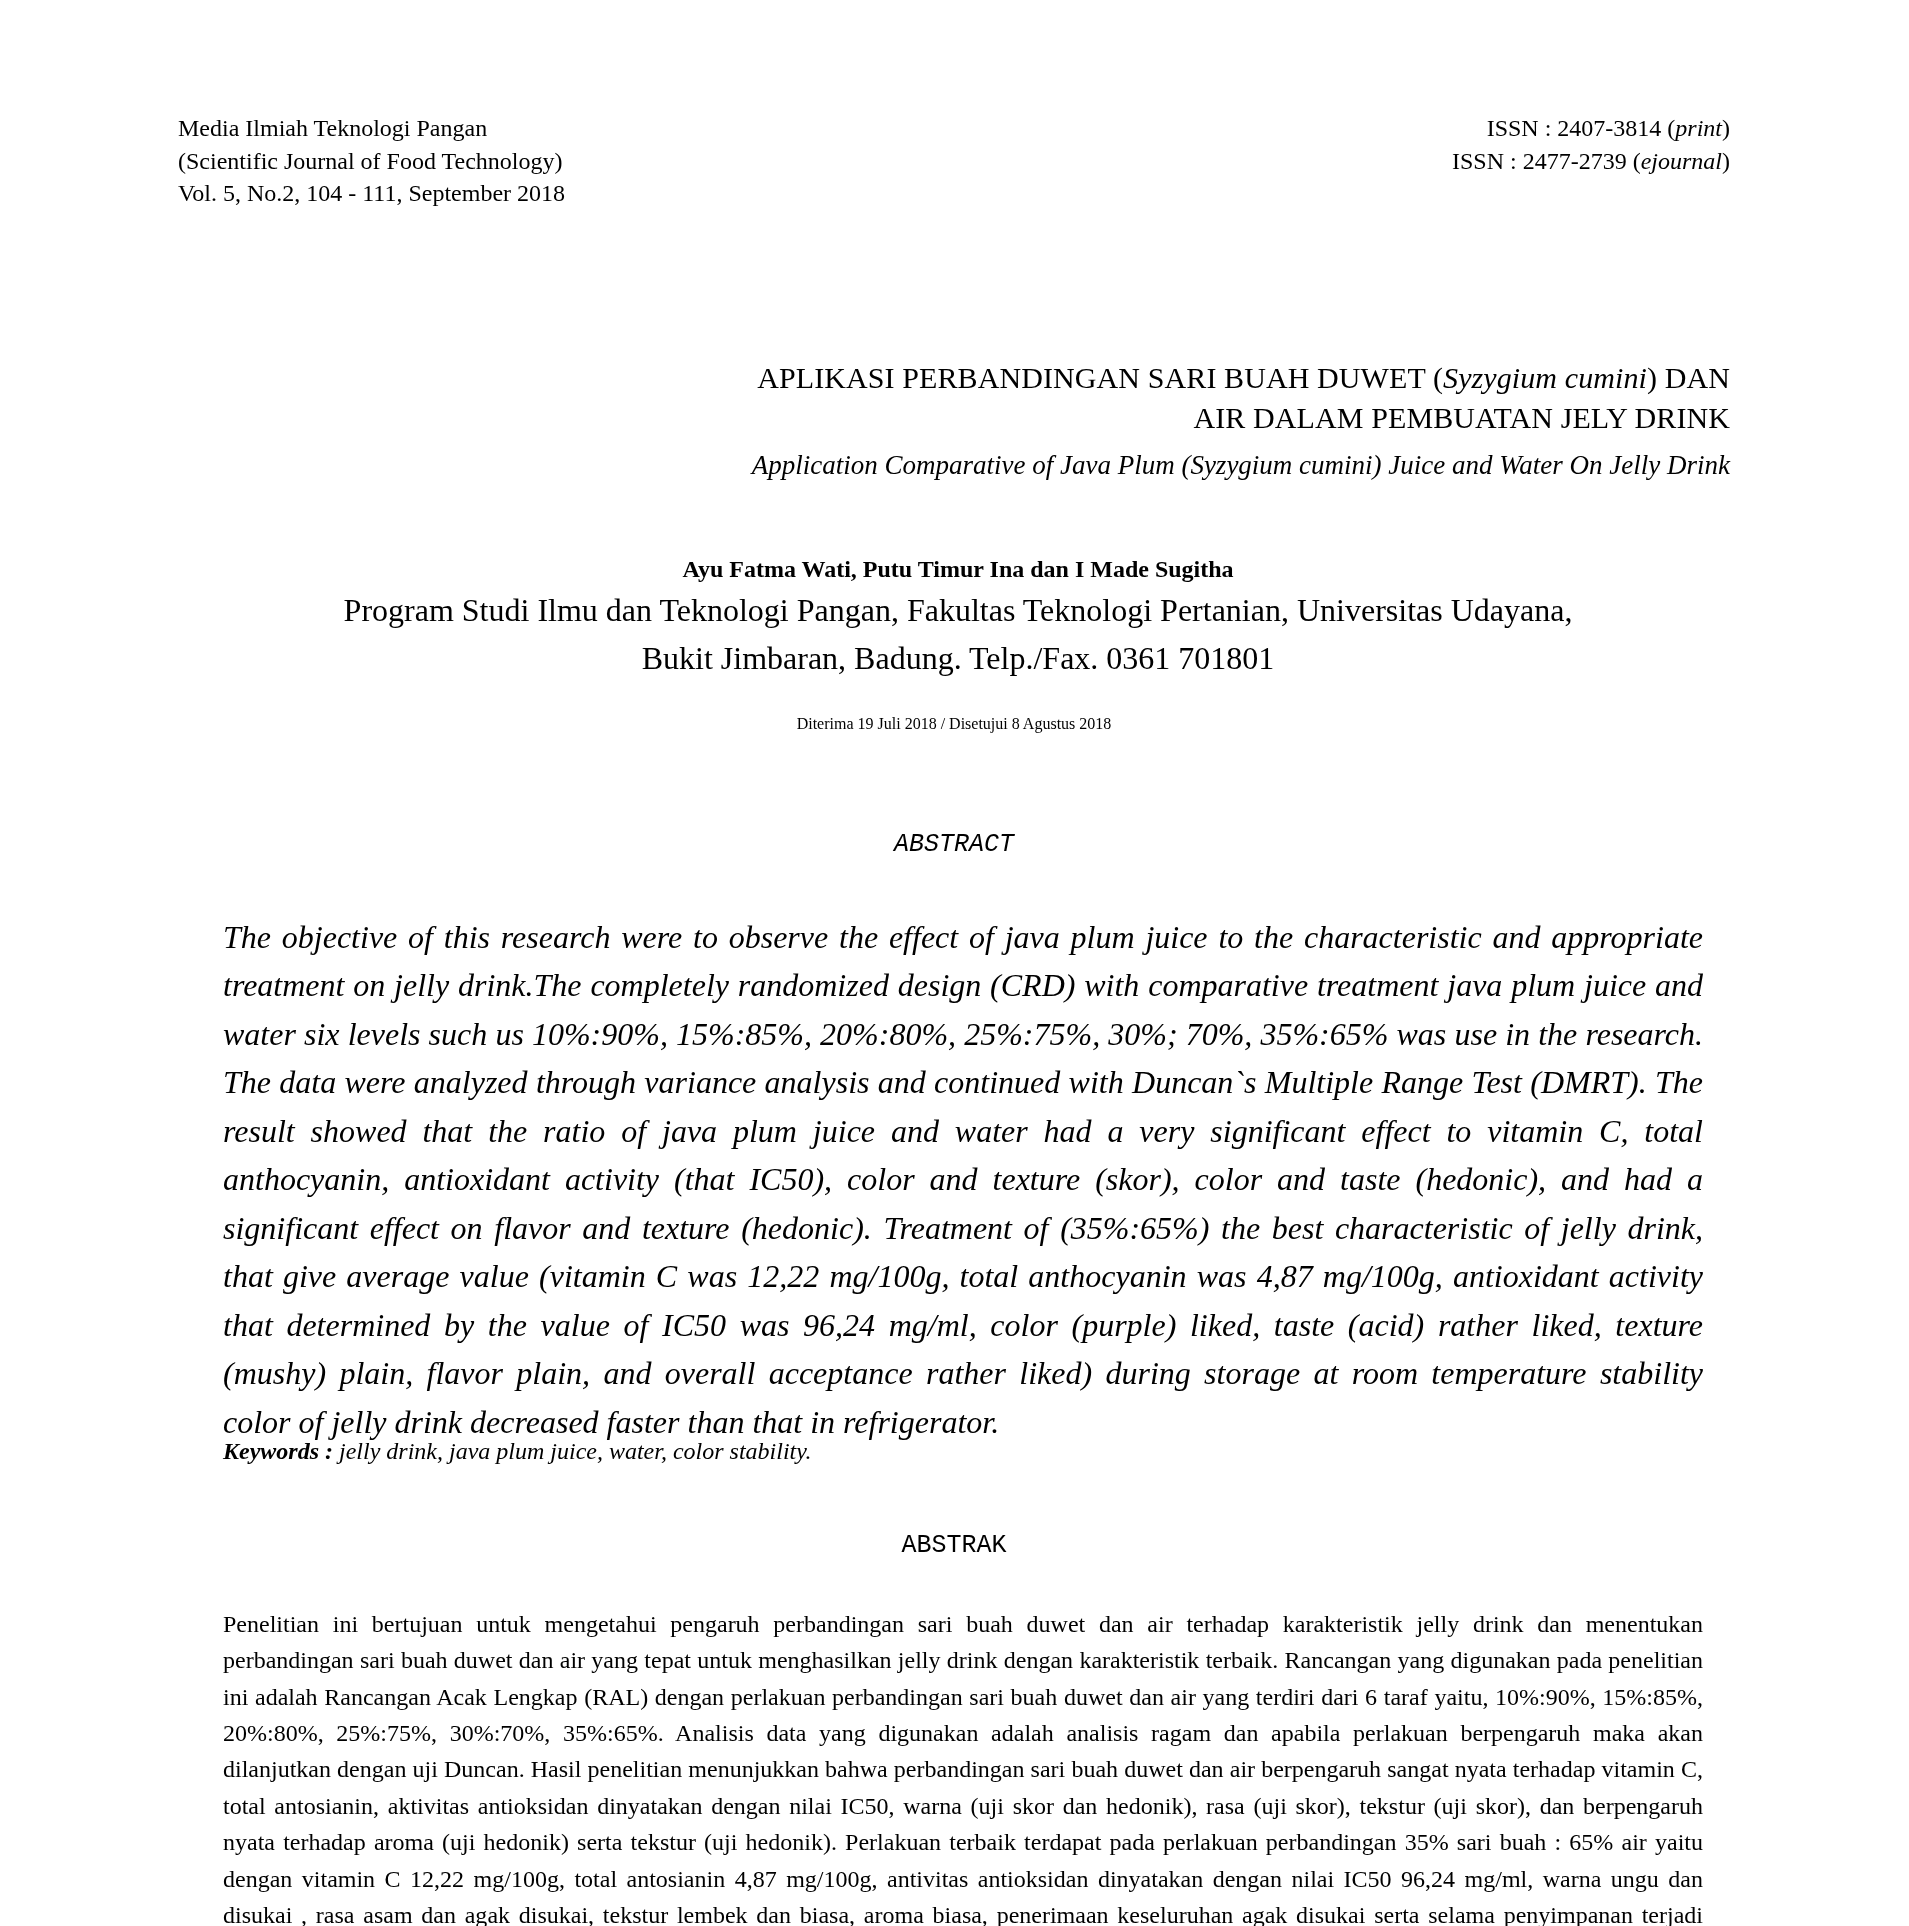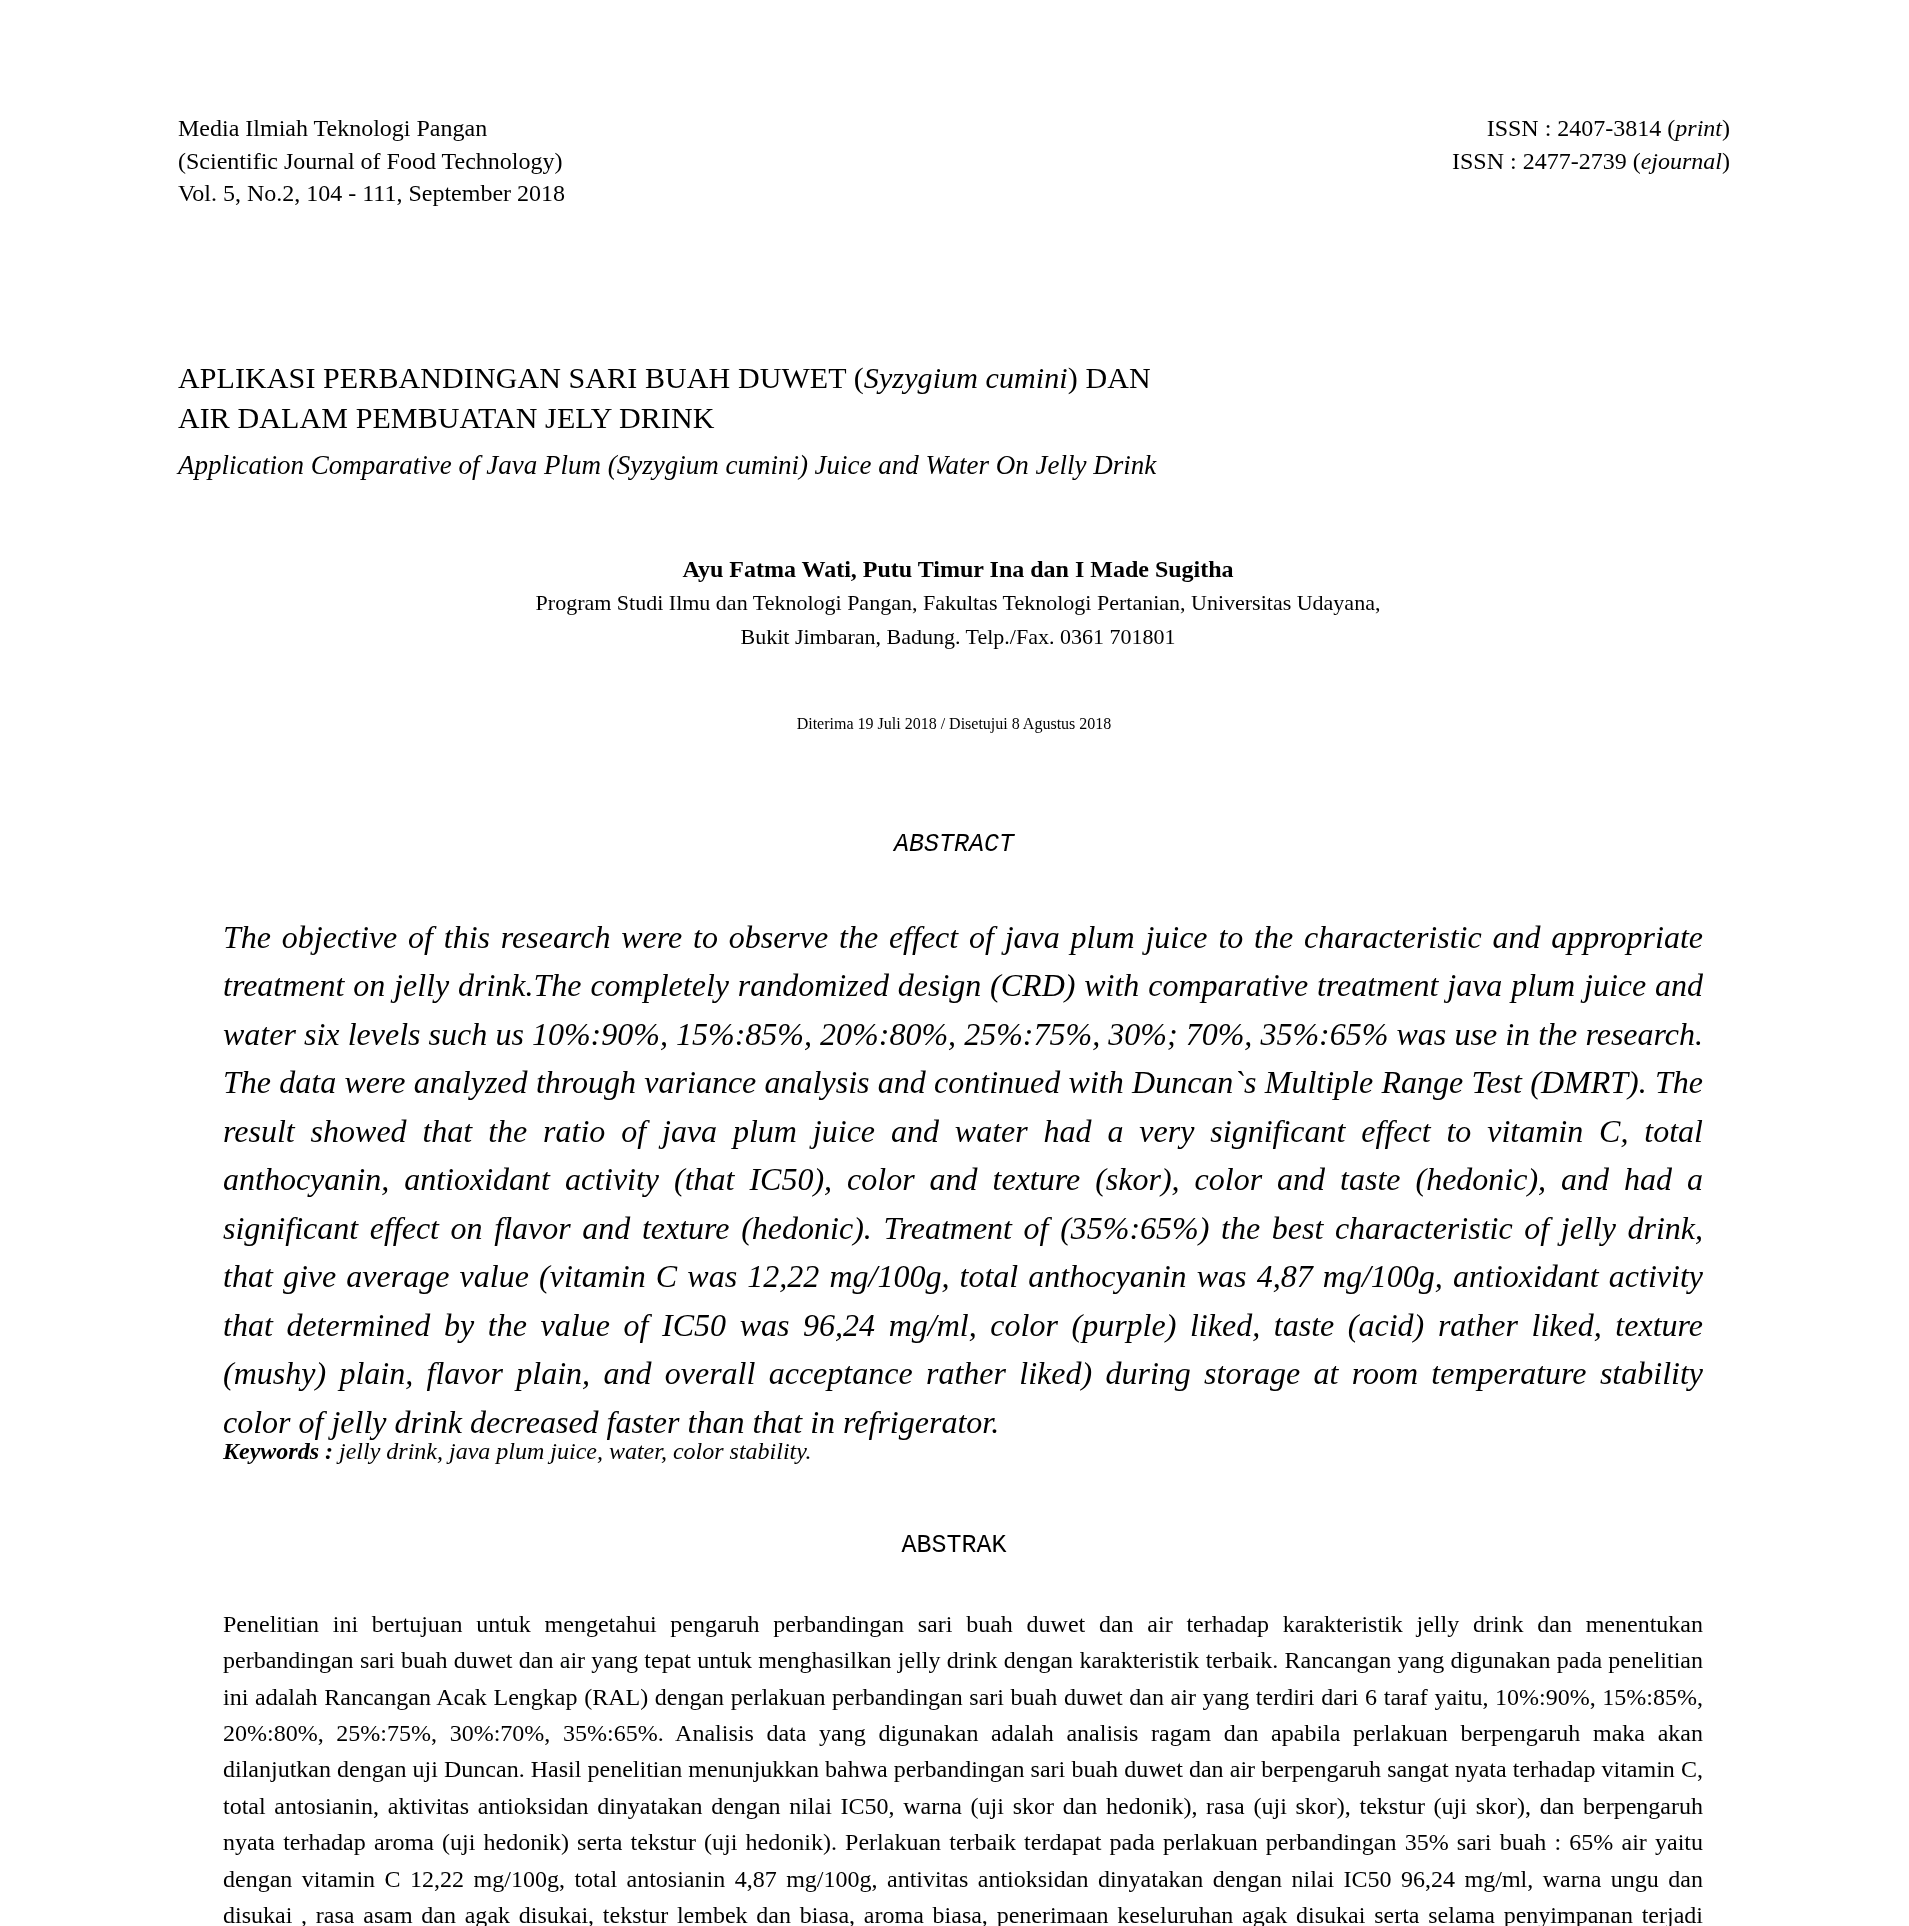--- a/index.html
+++ b/index.html
@@ -39,21 +39,21 @@
     white-space: nowrap;
   }
   .it { font-style: italic; margin-top: 12px; }
 
   
   .title-block {
     position: absolute;
     left: 178px;
     top: 358px;
     width: 1552px;
-    text-align: left;
+    text-align: right;
   }
   .title-main {
     font-size: 30px;
     line-height: 1.32;
     letter-spacing: 0.1px;
   }
   .title-sub {
     font-size: 27px;
     font-style: italic;
     line-height: 1.35;
@@ -67,21 +67,21 @@
     top: 553px;
     width: 1552px;
     text-align: center;
   }
   .authors {
     font-size: 24px;
     font-weight: bold;
     line-height: 1.34;
   }
   .affil {
-    font-size: 22px;
+    font-size: 32px;
     line-height: 1.40;
     margin-top: 3.1px;
   }
 
   
   .dates {
     position: absolute;
     left: 178px;
     top: 715px;
     width: 1552px;

